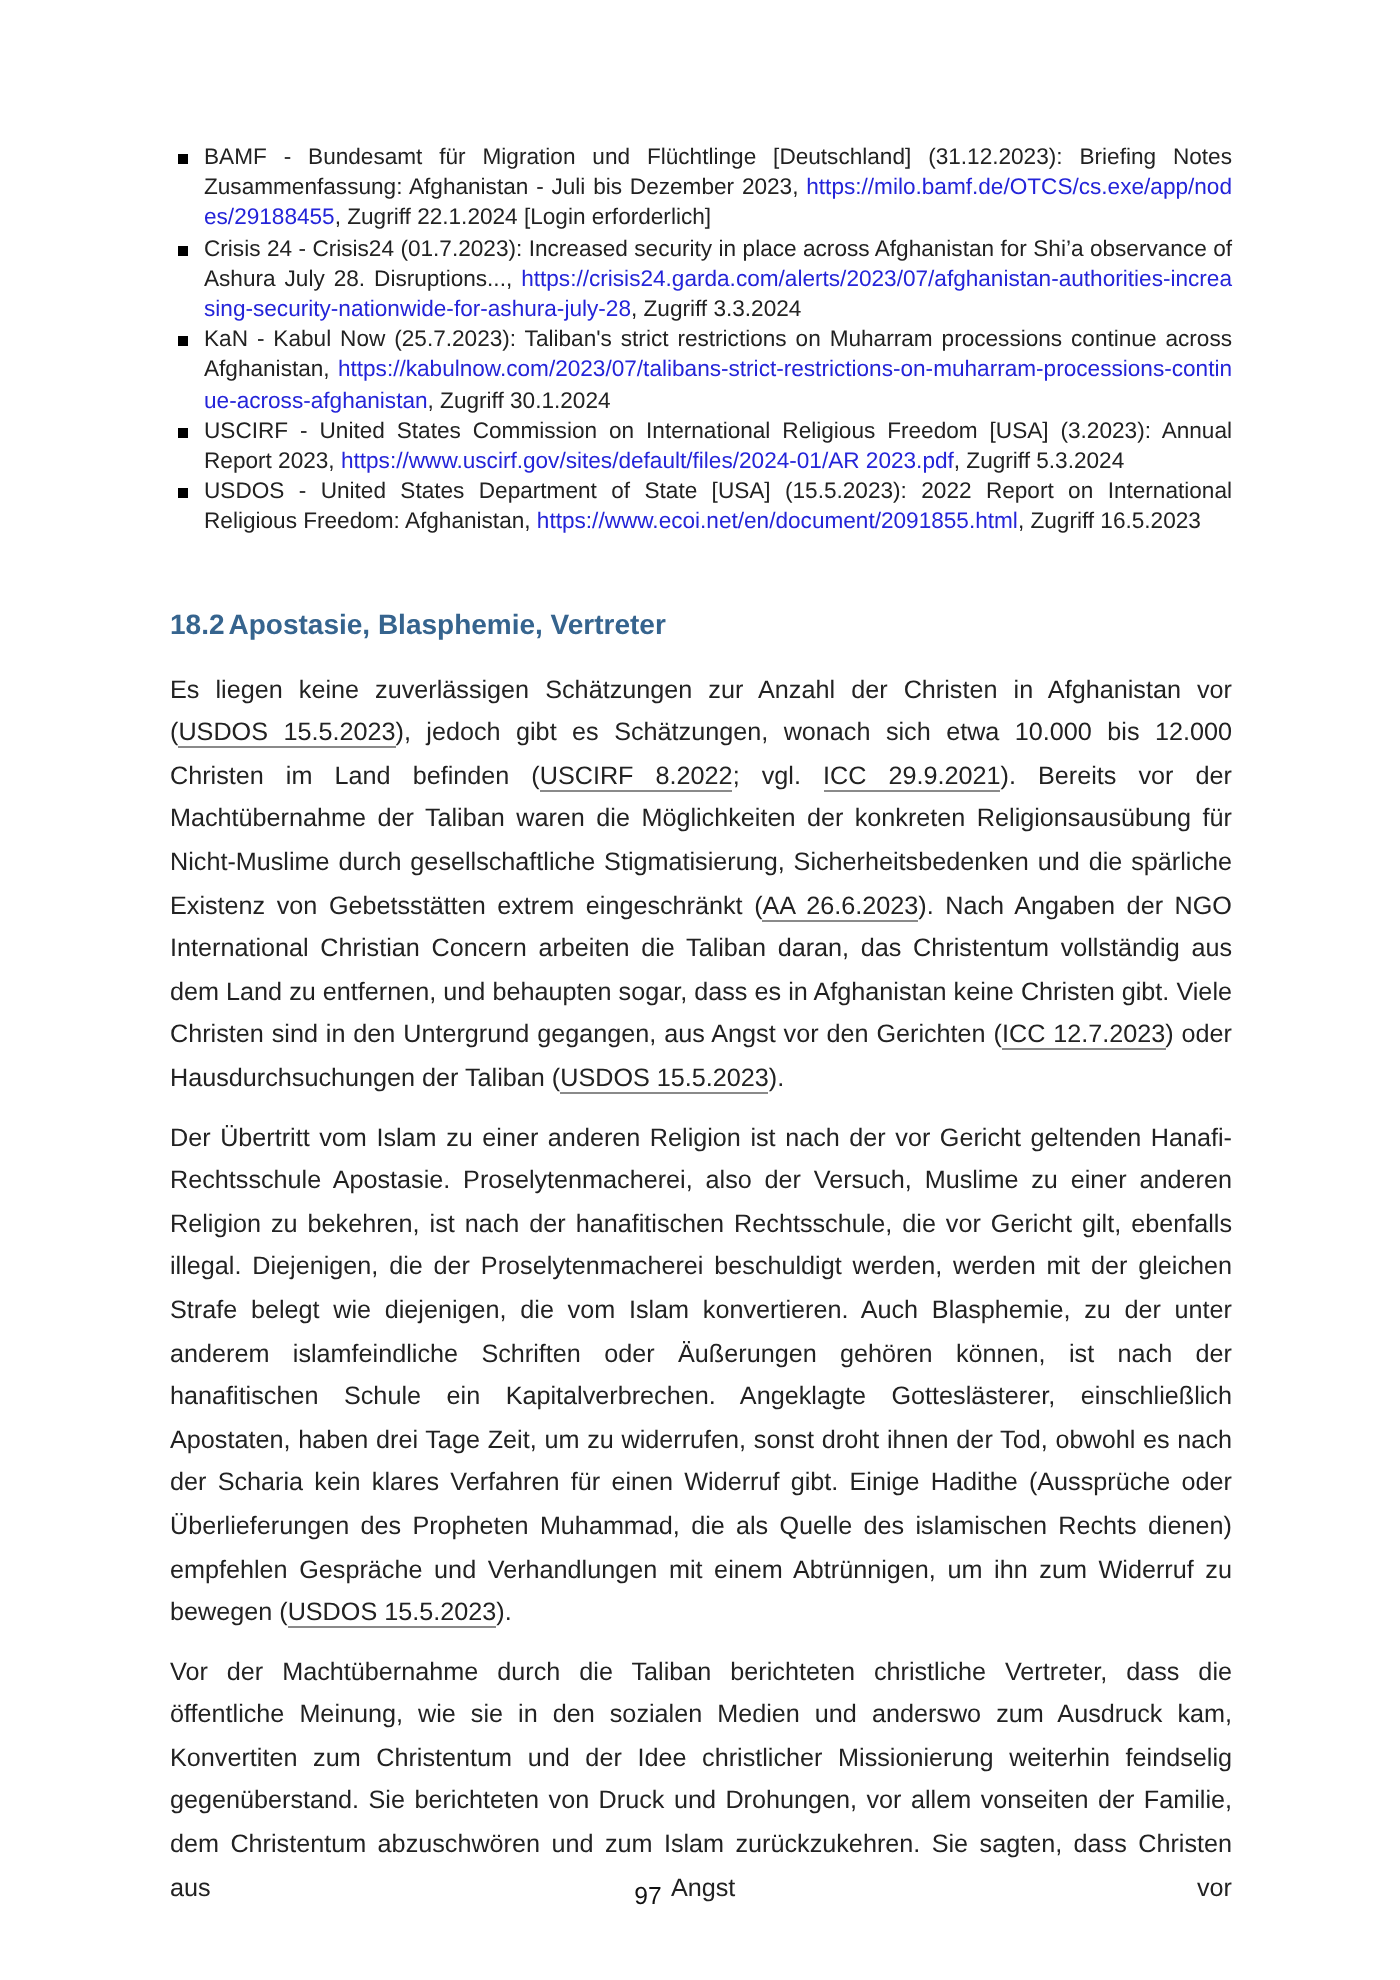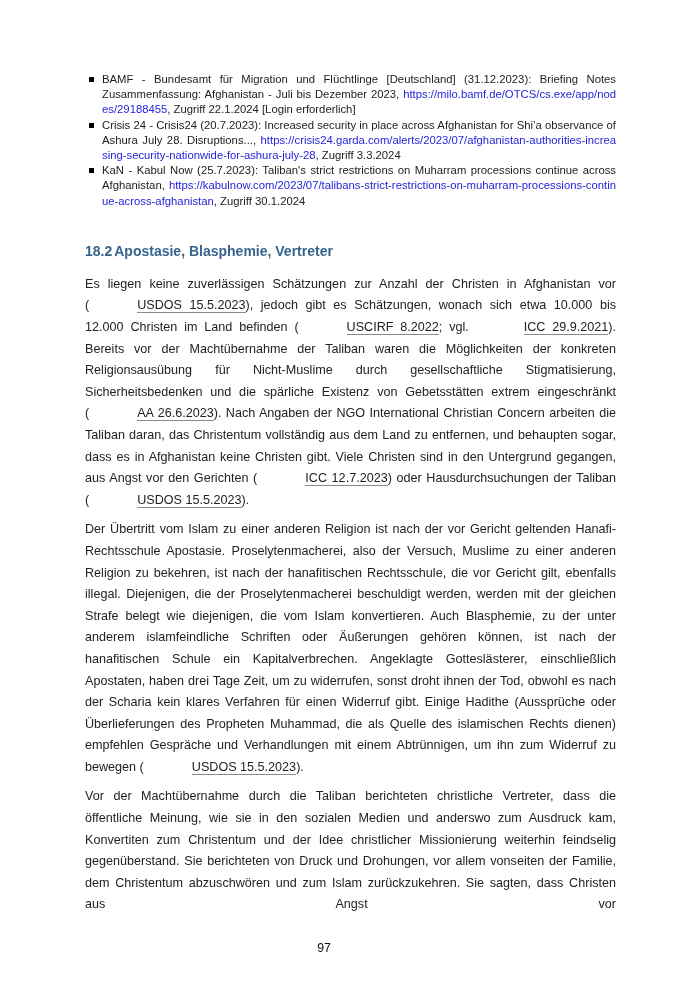--- a/index.html
+++ b/index.html
@@ -65,21 +65,20 @@
     font-size: 12.6px;
     line-height: 21.6px;
     text-align: justify;
     margin-bottom: 8px;
   }
   .paragraphs p.continues { text-align-last: justify; }
   .ref {
     color: var(--text, #222222);
     border-bottom: 1px solid var(--ref_underline, #8a8a8a);
     cursor: pointer;
-    margin-left: 48px;
   }
   
   .footer {
     position: absolute;
     left: 0;
     top: 925px;
     width: 648px;
     text-align: center;
     font-size: 12.3px;
     color: #111;
@@ -87,22 +86,24 @@
   }
 </style>
 </head>
 <body>
 
 <div class="page">
   <div class="content">
 
     <ul class="src-list" id="source-list">
         <li><span>BAMF - Bundesamt für Migration und Flüchtlinge [Deutschland] (31.12.2023): Briefing Notes Zusammenfassung: Afghanistan - Juli bis Dezember 2023, </span><span class="link">https://milo.bamf.de/OTCS/cs.exe/app/nodes/29188455</span><span>, Zugriff 22.1.2024 [Login erforderlich]</span></li>
-        <li><span>Crisis 24 - Crisis24 (20.7.2023): Increased security in place across Afghanistan for Shi’a observance of Ashura July 28. Disruptions..., </span><span class="link">https://crisis24.garda.com/alerts/2023/07/afghanistan-authorities-increasing-security-nationwide-for-ashura-july-28</span><span>, Zugriff 3.3.2024</span></li>
+        <li><span>Crisis 24 - Crisis24 (01.7.2023): Increased security in place across Afghanistan for Shi’a observance of Ashura July 28. Disruptions..., </span><span class="link">https://crisis24.garda.com/alerts/2023/07/afghanistan-authorities-increasing-security-nationwide-for-ashura-july-28</span><span>, Zugriff 3.3.2024</span></li>
         <li><span>KaN - Kabul Now (25.7.2023): Taliban's strict restrictions on Muharram processions continue across Afghanistan, </span><span class="link">https://kabulnow.com/2023/07/talibans-strict-restrictions-on-muharram-processions-continue-across-afghanistan</span><span>, Zugriff 30.1.2024</span></li>
+        <li><span>USCIRF - United States Commission on International Religious Freedom [USA] (3.2023): Annual Report 2023, </span><span class="link">https://www.uscirf.gov/sites/default/files/2024-01/AR 2023.pdf</span><span>, Zugriff 5.3.2024</span></li>
+        <li><span>USDOS - United States Department of State [USA] (15.5.2023): 2022 Report on International Religious Freedom: Afghanistan, </span><span class="link">https://www.ecoi.net/en/document/2091855.html</span><span>, Zugriff 16.5.2023</span></li>
       </ul>
 
     <h2 class="section-heading">
       <span class="sec-num">18.2</span><span class="sec-title">Apostasie, Blasphemie, Vertreter</span>
     </h2>
 
 
     <div class="paragraphs" id="paragraphs">
         <p><span>Es liegen keine zuverlässigen Schätzungen zur Anzahl der Christen in Afghanistan vor (</span><span class="ref">USDOS 15.5.2023</span><span>), jedoch gibt es Schätzungen, wonach sich etwa 10.000 bis 12.000 Christen im Land befinden (</span><span class="ref">USCIRF 8.2022</span><span>; vgl. </span><span class="ref">ICC 29.9.2021</span><span>). Bereits vor der Machtübernahme der Taliban waren die Möglichkeiten der konkreten Religionsausübung für Nicht-Muslime durch gesellschaftliche Stigmatisierung, Sicherheitsbedenken und die spärliche Existenz von Gebetsstätten extrem eingeschränkt (</span><span class="ref">AA 26.6.2023</span><span>). Nach Angaben der NGO International Christian Concern arbeiten die Taliban daran, das Christentum vollständig aus dem Land zu entfernen, und behaupten sogar, dass es in Afghanistan keine Christen gibt. Viele Christen sind in den Untergrund gegangen, aus Angst vor den Gerichten (</span><span class="ref">ICC 12.7.2023</span><span>) oder Hausdurchsuchungen der Taliban (</span><span class="ref">USDOS 15.5.2023</span><span>).</span></p>
         <p><span>Der Übertritt vom Islam zu einer anderen Religion ist nach der vor Gericht geltenden Hanafi-Rechtsschule Apostasie. Proselytenmacherei, also der Versuch, Muslime zu einer anderen Religion zu bekehren, ist nach der hanafitischen Rechtsschule, die vor Gericht gilt, ebenfalls illegal. Diejenigen, die der Proselytenmacherei beschuldigt werden, werden mit der gleichen Strafe belegt wie diejenigen, die vom Islam konvertieren. Auch Blasphemie, zu der unter anderem islamfeindliche Schriften oder Äußerungen gehören können, ist nach der hanafitischen Schule ein Kapitalverbrechen. Angeklagte Gotteslästerer, einschließlich Apostaten, haben drei Tage Zeit, um zu widerrufen, sonst droht ihnen der Tod, obwohl es nach der Scharia kein klares Verfahren für einen Widerruf gibt. Einige Hadithe (Aussprüche oder Überlieferungen des Propheten Muhammad, die als Quelle des islamischen Rechts dienen) empfehlen Gespräche und Verhandlungen mit einem Abtrünnigen, um ihn zum Widerruf zu bewegen (</span><span class="ref">USDOS 15.5.2023</span><span>).</span></p>

